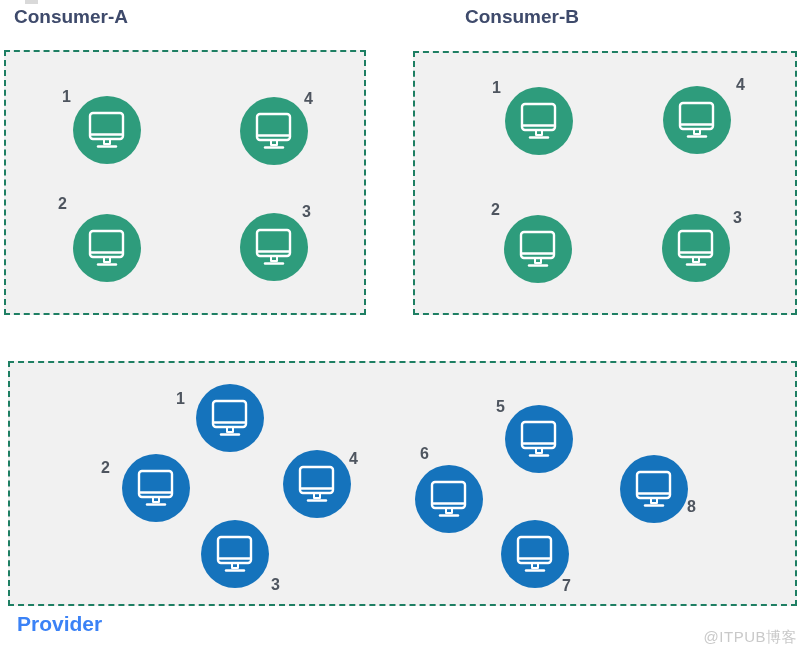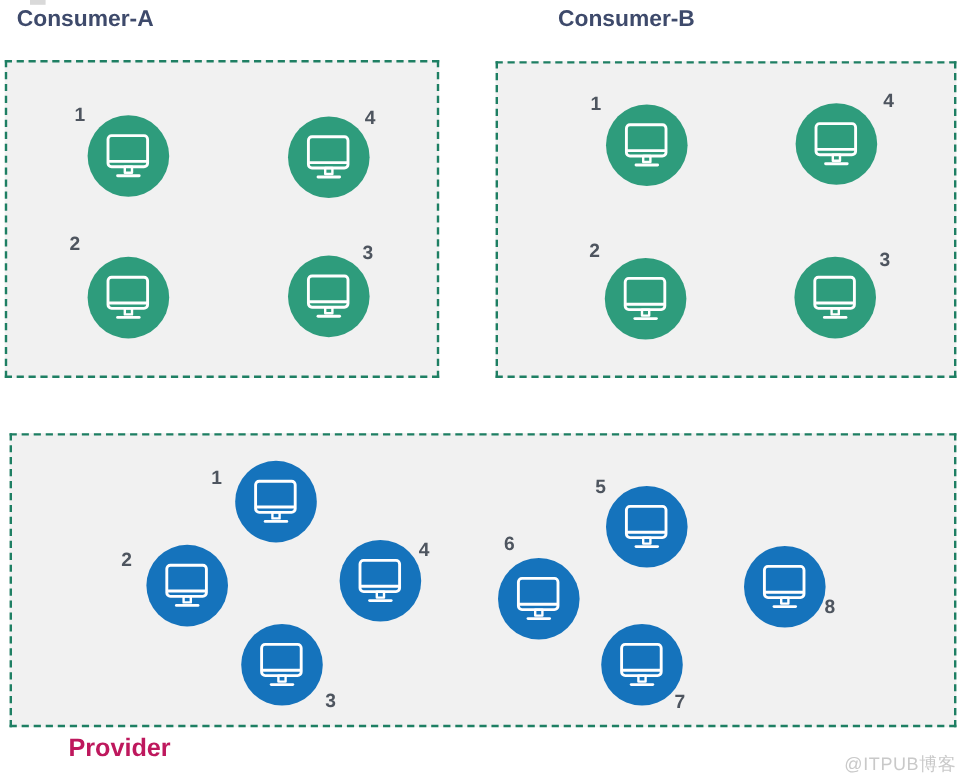--- a/index.html
+++ b/index.html
@@ -80,21 +80,21 @@
 
 <div class="canvas" id="canvas">
   <div class="top-artifact"></div>
 
   <div class="box" id="box-consumer-a" style="border-color: rgb(30, 127, 99); background: rgb(241, 241, 241);"></div>
   <div class="box" id="box-consumer-b" style="border-color: rgb(30, 127, 99); background: rgb(241, 241, 241);"></div>
   <div class="box" id="box-provider" style="border-color: rgb(30, 127, 99); background: rgb(241, 241, 241);"></div>
 
   <div class="group-title" id="title-consumer-a" style="color: rgb(62, 74, 107);">Consumer-A</div>
   <div class="group-title" id="title-consumer-b" style="color: rgb(62, 74, 107);">Consumer-B</div>
-  <div class="group-title" id="title-provider" style="color: #be185d; margin-left: 40px;">Provider</div>
+  <div class="group-title" id="title-provider" style="color: #3b82f6;">Provider</div>
 
   <div class="watermark" style="color: rgb(201, 201, 201);">@ITPUB博客</div>
 <div class="node" style="left: 73px; top: 96px; background: rgb(46, 156, 124);">
       <svg viewBox="0 0 68 68" fill="none" stroke="#ffffff" stroke-width="2.4" stroke-linecap="round" stroke-linejoin="round">
     <rect x="17" y="17" width="33" height="26" rx="3"></rect>
     <line x1="17.5" y1="38.5" x2="49.5" y2="38.5"></line>
     <rect x="31" y="43" width="6" height="5" stroke-width="2"></rect>
     <line x1="25" y1="50.5" x2="43" y2="50.5"></line>
   </svg>
     </div>

